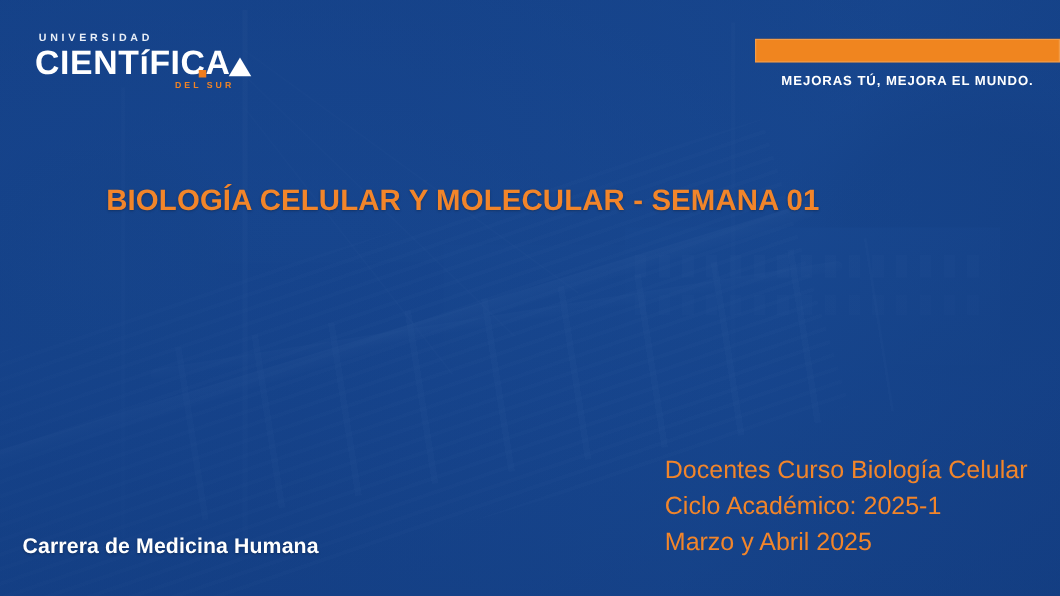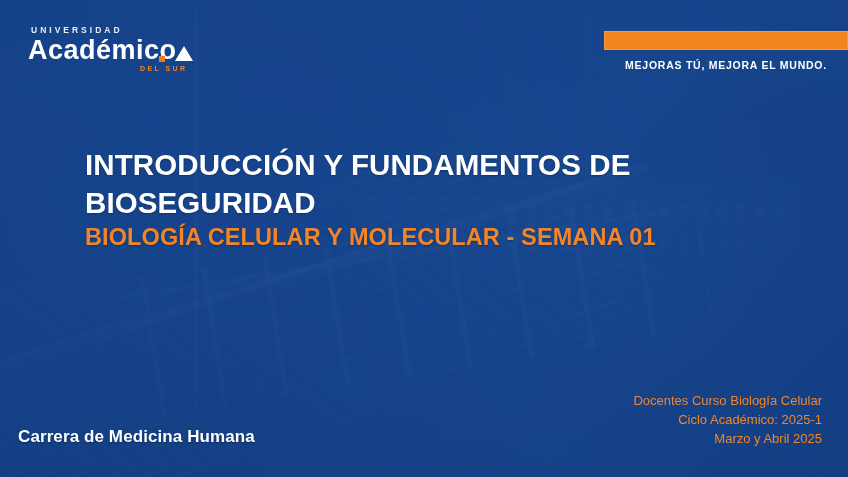--- a/index.html
+++ b/index.html
@@ -267,23 +267,23 @@
     margin-top: 0;
     letter-spacing: .1px;
     text-shadow: 0 1px 2px rgba(0,0,0,.25);
   }
 
   
   .meta {
     position: absolute;
     right: 26px;
     bottom: 28px;
-    text-align: right;
+    text-align: left;
     color: #f2852a;
-    font-size: 13px;
+    font-size: 20px;
     line-height: 1.45;
     font-weight: 400;
   }
   .meta div { white-space: nowrap; }
 
   
   .programme {
     position: absolute;
     left: 18px;
     bottom: 30px;
@@ -320,33 +320,32 @@
   </div>
 
   <div class="overlay"></div>
   <div class="overlay-vignette"></div>
 
   <div class="content">
 
     <div class="logo">
       <div class="uni">UNIVERSIDAD</div>
       <div class="name-row">
-        <span class="name">Académico</span>
+        <span class="name">CIENTíFICA</span>
         <span class="chev"></span>
       </div>
       <span class="sq"></span>
       <div class="sur">DEL SUR</div>
     </div>
 
     <div class="tagline">
       <span>MEJORAS TÚ, MEJORA EL MUNDO.</span>
     </div>
 
     <div class="headline">
-      <div class="t-main">INTRODUCCIÓN Y FUNDAMENTOS DE BIOSEGURIDAD</div>
       <div class="t-sub">BIOLOGÍA CELULAR Y MOLECULAR - SEMANA 01</div>
     </div>
 
     <div class="meta">
       <div>Docentes Curso Biología Celular</div>
       <div>Ciclo Académico: 2025-1</div>
       <div>Marzo y Abril 2025</div>
     </div>
 
     <div class="programme">Carrera de Medicina Humana</div>

